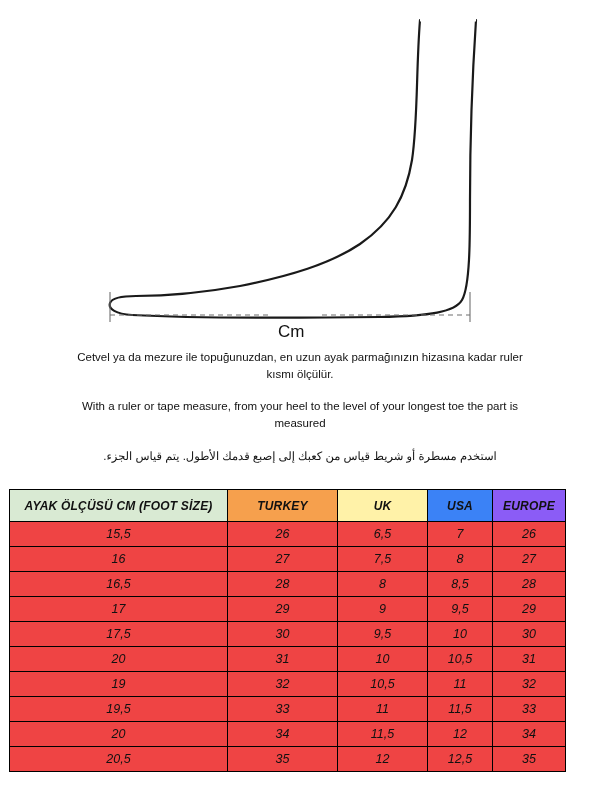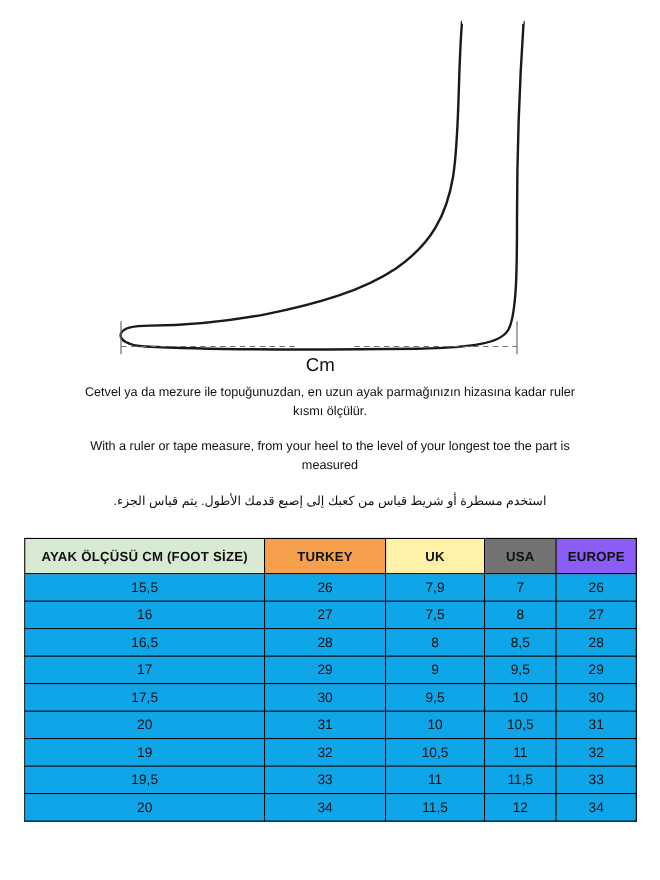--- a/index.html
+++ b/index.html
@@ -68,23 +68,24 @@
     line-height: 1.5;
     color: #111;
     margin: 0 0 26px 0;
     direction: rtl;
     text-align: center;
   }
 
   
   .table-wrap {
     position: absolute;
-    left: 22px;
+    left: 9px;
     top: 489px;
     width: 556px;
+    font-style: italic;
   }
   table.size-table {
     border-collapse: collapse;
     width: 556px;
     table-layout: fixed;
   }
   table.size-table th,
   table.size-table td {
     border: 1px solid #000000;
     text-align: center;
@@ -101,24 +102,24 @@
   }
   .col-foot  { width: 218px; }
   .col-turkey{ width: 110px; }
   .col-uk    { width: 90px; }
   .col-usa   { width: 65px; }
   .col-europe{ width: 73px; }
 
   .th-foot   { background: #d9ead3; }
   .th-turkey { background: #f6a04d; }
   .th-uk     { background: #fff2a8; }
-  .th-usa    { background: #737373; }
+  .th-usa    { background: #3b82f6; }
   .th-europe { background: #8b5cf6; }
 
-  tbody td { background: #0ea5e9; }
+  tbody td { background: #ef4444; }
 </style>
 </head>
 <body>
 
 <div class="page">
 
   <div class="foot-area">
     <svg class="foot-svg" width="600" height="345" viewBox="0 0 600 345">
 
       <path d="M 420,20
@@ -166,21 +167,21 @@
           <th class="th-turkey">TURKEY</th>
           <th class="th-uk">UK</th>
           <th class="th-usa">USA</th>
           <th class="th-europe">EUROPE</th>
         </tr>
       </thead>
       <tbody>
         <tr>
           <td>15,5</td>
           <td>26</td>
-          <td>7,9</td>
+          <td>6,5</td>
           <td>7</td>
           <td>26</td>
         </tr>
         <tr>
           <td>16</td>
           <td>27</td>
           <td>7,5</td>
           <td>8</td>
           <td>27</td>
         </tr>
@@ -226,17 +227,24 @@
           <td>11,5</td>
           <td>33</td>
         </tr>
         <tr>
           <td>20</td>
           <td>34</td>
           <td>11,5</td>
           <td>12</td>
           <td>34</td>
         </tr>
+        <tr>
+          <td>20,5</td>
+          <td>35</td>
+          <td>12</td>
+          <td>12,5</td>
+          <td>35</td>
+        </tr>
       </tbody>
     </table>
   </div>
 
 </div>
 
 </body></html>

